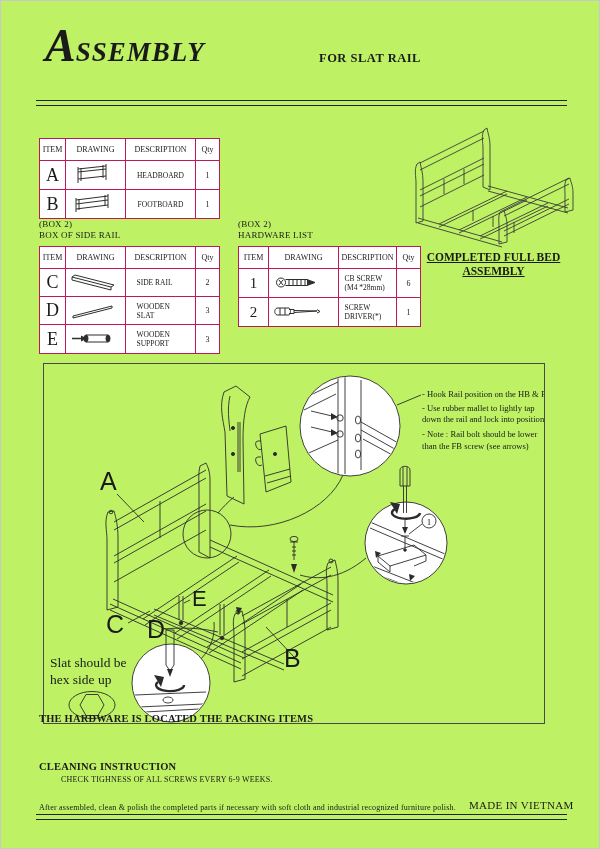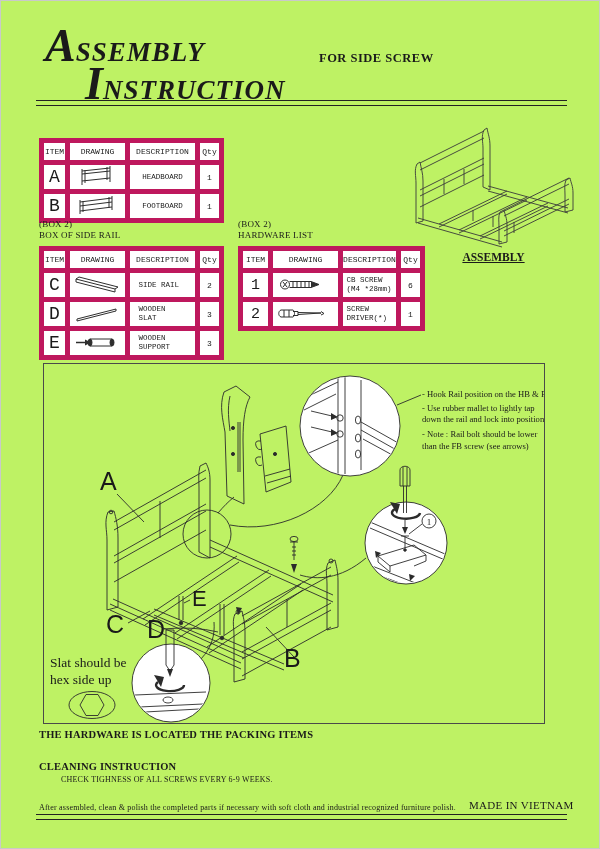--- a/index.html
+++ b/index.html
@@ -12,22 +12,22 @@
   .title-line{white-space:nowrap;}
   .title-line .initial{font-size:46px;}
   .title-line .rest{font-size:27px;letter-spacing:1px;}
   .title-line2{margin-left:40px;margin-top:-8px;}
   .for-label{left:318px;top:50px;font-size:12.5px;font-weight:bold;letter-spacing:.5px;}
   .double-rule{left:35px;width:531px;height:4px;border-top:1.7px solid #222;border-bottom:1.7px solid #222;}
   
   .boxlabel{font-size:9px;line-height:10.5px;letter-spacing:.2px;}
   
   table.parts{position:absolute;border-collapse:collapse;table-layout:fixed;background:#fff;}
-  table.parts td,table.parts th{border:5px solid #be185d;padding:0;font-weight:normal;
-        text-align:center;vertical-align:middle;overflow:hidden;font-family:Liberation Mono, monospace;}
+  table.parts td,table.parts th{border:1px solid #be185d;padding:0;font-weight:normal;
+        text-align:center;vertical-align:middle;overflow:hidden;}
   table.parts th{font-size:8px;}
   td.cell-item{font-size:18px;}
   td.cell-item.num{font-size:15px;}
   td.cell-desc{font-size:7.5px;line-height:1.2;}
   td.cell-qty{font-size:8px;}
   .desc-wrap{display:inline-block;text-align:left;}
   th.h-left{text-align:left;padding-left:4px;}
   
   .completed-label{left:410px;top:249px;width:165px;text-align:center;font-weight:bold;
         font-size:11.5px;line-height:1.25;}
@@ -40,23 +40,22 @@
   .made-in{font-size:11px;letter-spacing:.3px;}
   svg{display:block;}
 </style>
 </head>
 <body>
 
 <div id="page">
 
   <div class="abs title-block">
     <div class="title-line"><span class="initial">A</span><span class="rest">SSEMBLY</span></div>
-    <div class="title-line title-line2"><span class="initial">I</span><span class="rest">NSTRUCTION</span></div>
   </div>
-  <div class="abs for-label">FOR SIDE SCREW</div>
+  <div class="abs for-label">FOR SLAT RAIL</div>
   <div class="abs double-rule" style="top:99px;"></div>
 
   <table class="parts" style="left:38px;top:137px;">
     <colgroup>
         <col style="width:26px">
         <col style="width:60px">
         <col style="width:70px">
         <col style="width:24px">
       </colgroup>
     <tbody>
@@ -243,20 +242,21 @@
       <path d="M38,110 L106,77"></path>
     <path d="M58,113 L126,80"></path>
       <path d="M58,116 L126,83"></path>
     <path d="M79,119 L147,86"></path>
       <path d="M79,122 L147,89"></path>
     <path d="M72,93 L72,104"></path>
       <path d="M92,99 L92,110"></path>
       <path d="M113,105 L113,116"></path>
   </svg>
   <div class="abs completed-label">
+    <div>COMPLETED FULL BED</div>
     <div>ASSEMBLY</div>
   </div>
 
   <div class="abs diagram-box">
     <svg width="500" height="359" viewBox="0 0 500 359" fill="none" stroke="#2b2b2b" stroke-width="0.9" stroke-linejoin="round">
       <defs>
         <clipPath id="bigclip">
             <circle cx="306" cy="62" r="49"></circle>
           </clipPath>
         <clipPath id="rightclip">
@@ -457,20 +457,20 @@
       <g>
         <path d="M73,130 L100,158"></path>
         <path d="M250,293 L222,263"></path>
         <path d="M84,259 L106,247"></path>
         <path d="M119,265 Q150,262 174,268"></path>
         <path d="M146,236 L140,239"></path>
       </g>
     </svg>
   </div>
 
-  <div class="abs foot-head" style="left:38px;top:728px;">THE HARDWARE IS LOCATED THE PACKING ITEMS</div>
+  <div class="abs foot-head" style="left:38px;top:712px;">THE HARDWARE IS LOCATED THE PACKING ITEMS</div>
   <div class="abs foot-note" style="left:60px;top:774px;">CHECK TIGHNESS OF ALL SCREWS EVERY 6-9 WEEKS.</div>
   <div class="abs foot-head" style="left:38px;top:760px;">CLEANING INSTRUCTION</div>
   <div class="abs foot-note" style="left:38px;top:802px;width:425px;">After assembled, clean &amp; polish the completed parts if necessary with soft cloth and industrial recognized furniture polish.</div>
   <div class="abs made-in" style="left:468px;top:798px;">MADE IN VIETNAM</div>
   <div class="abs double-rule" style="top:813px;"></div>
 
 </div>
 
 </body></html>

